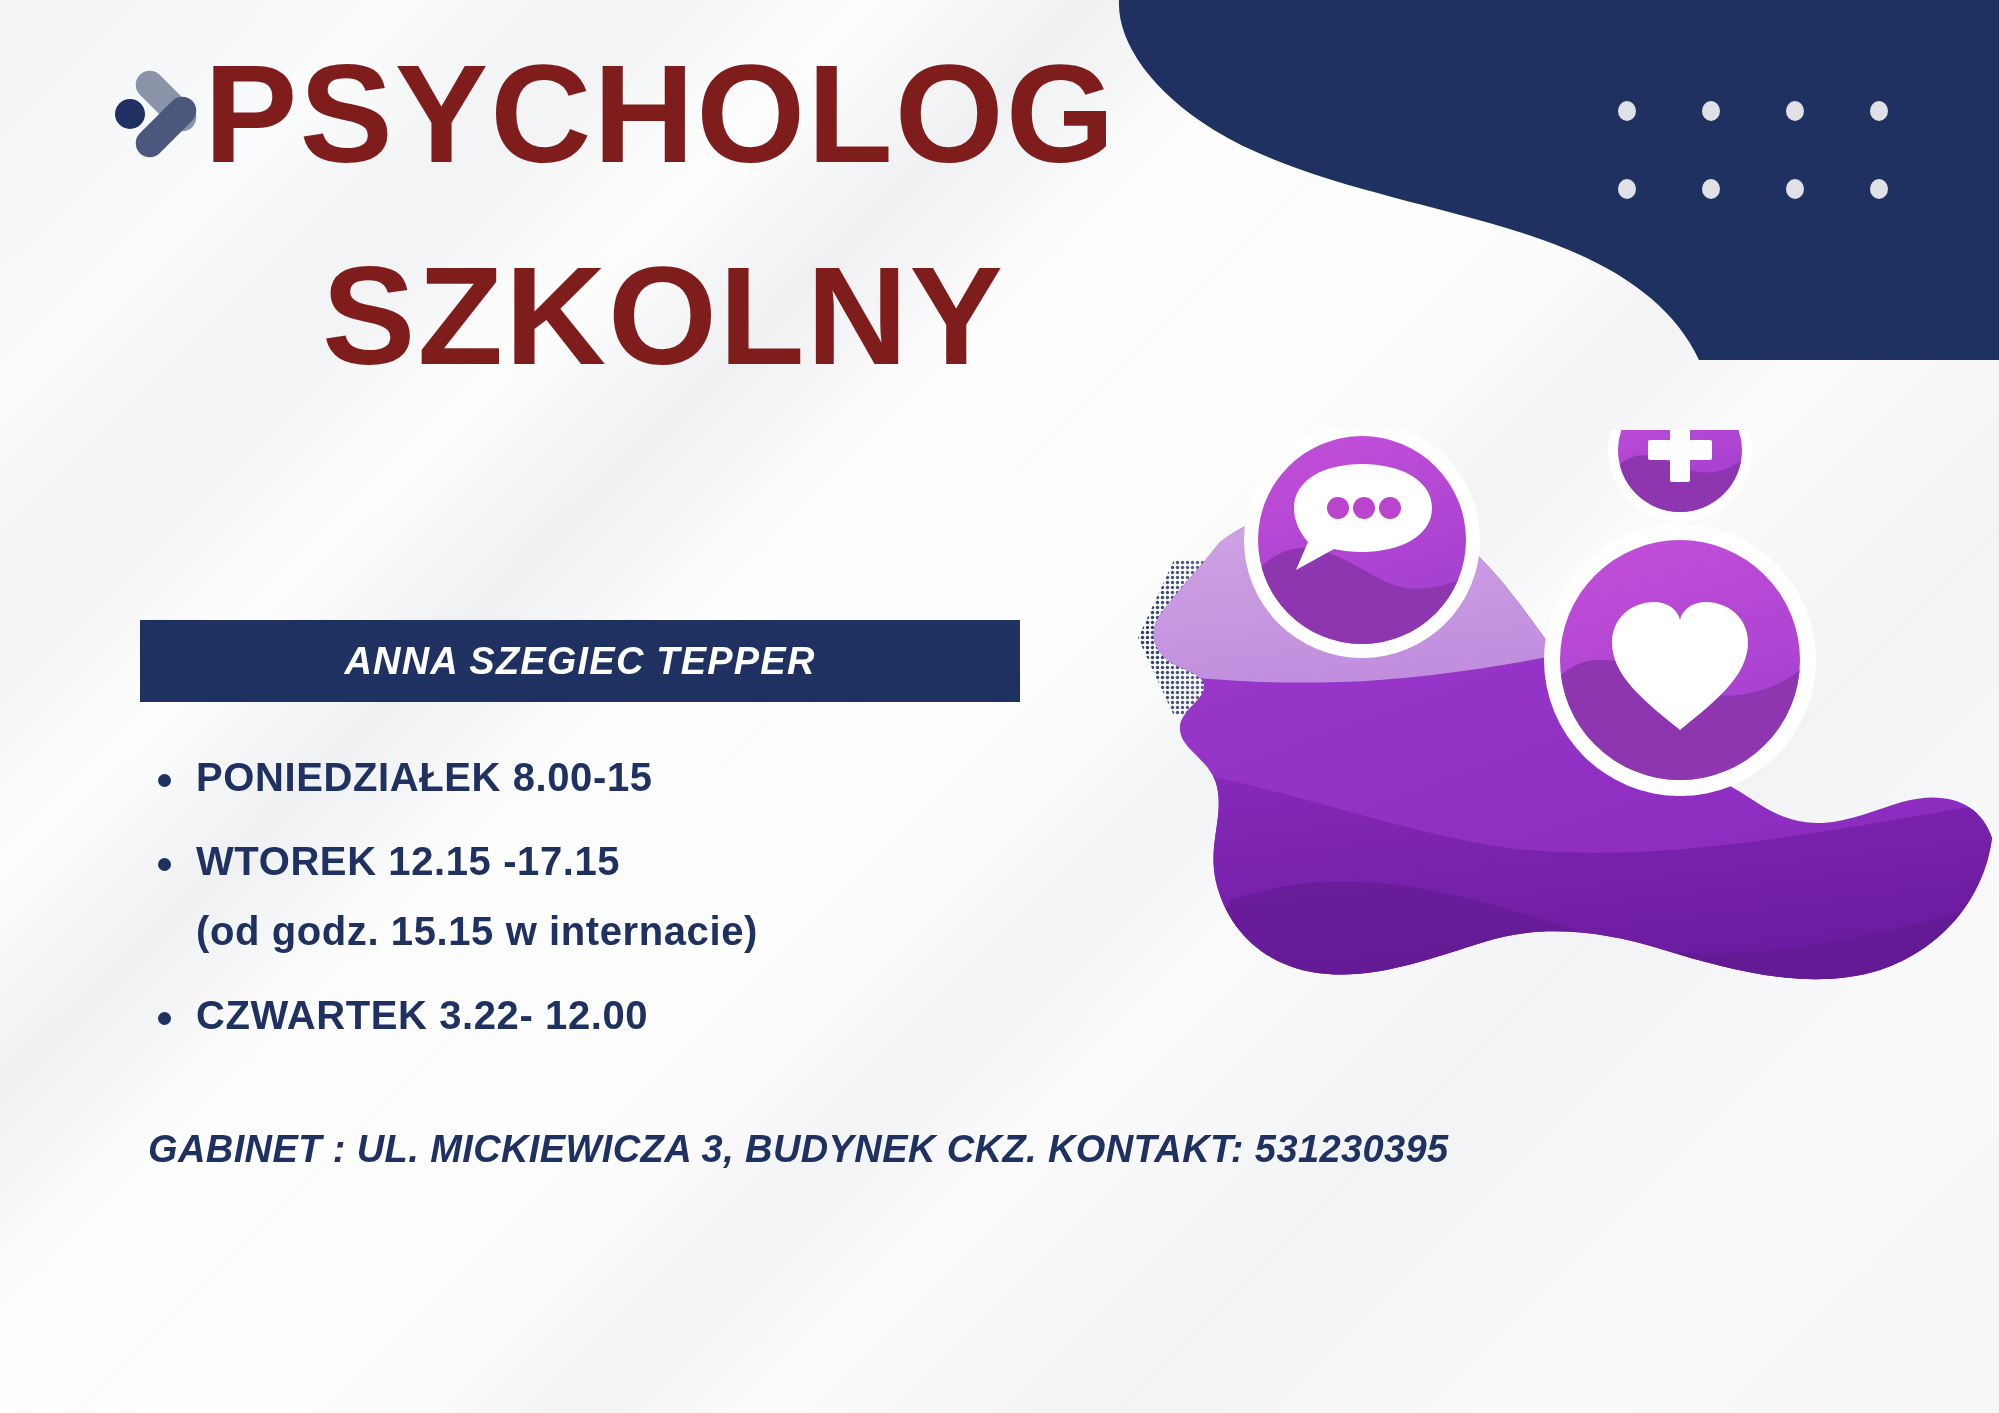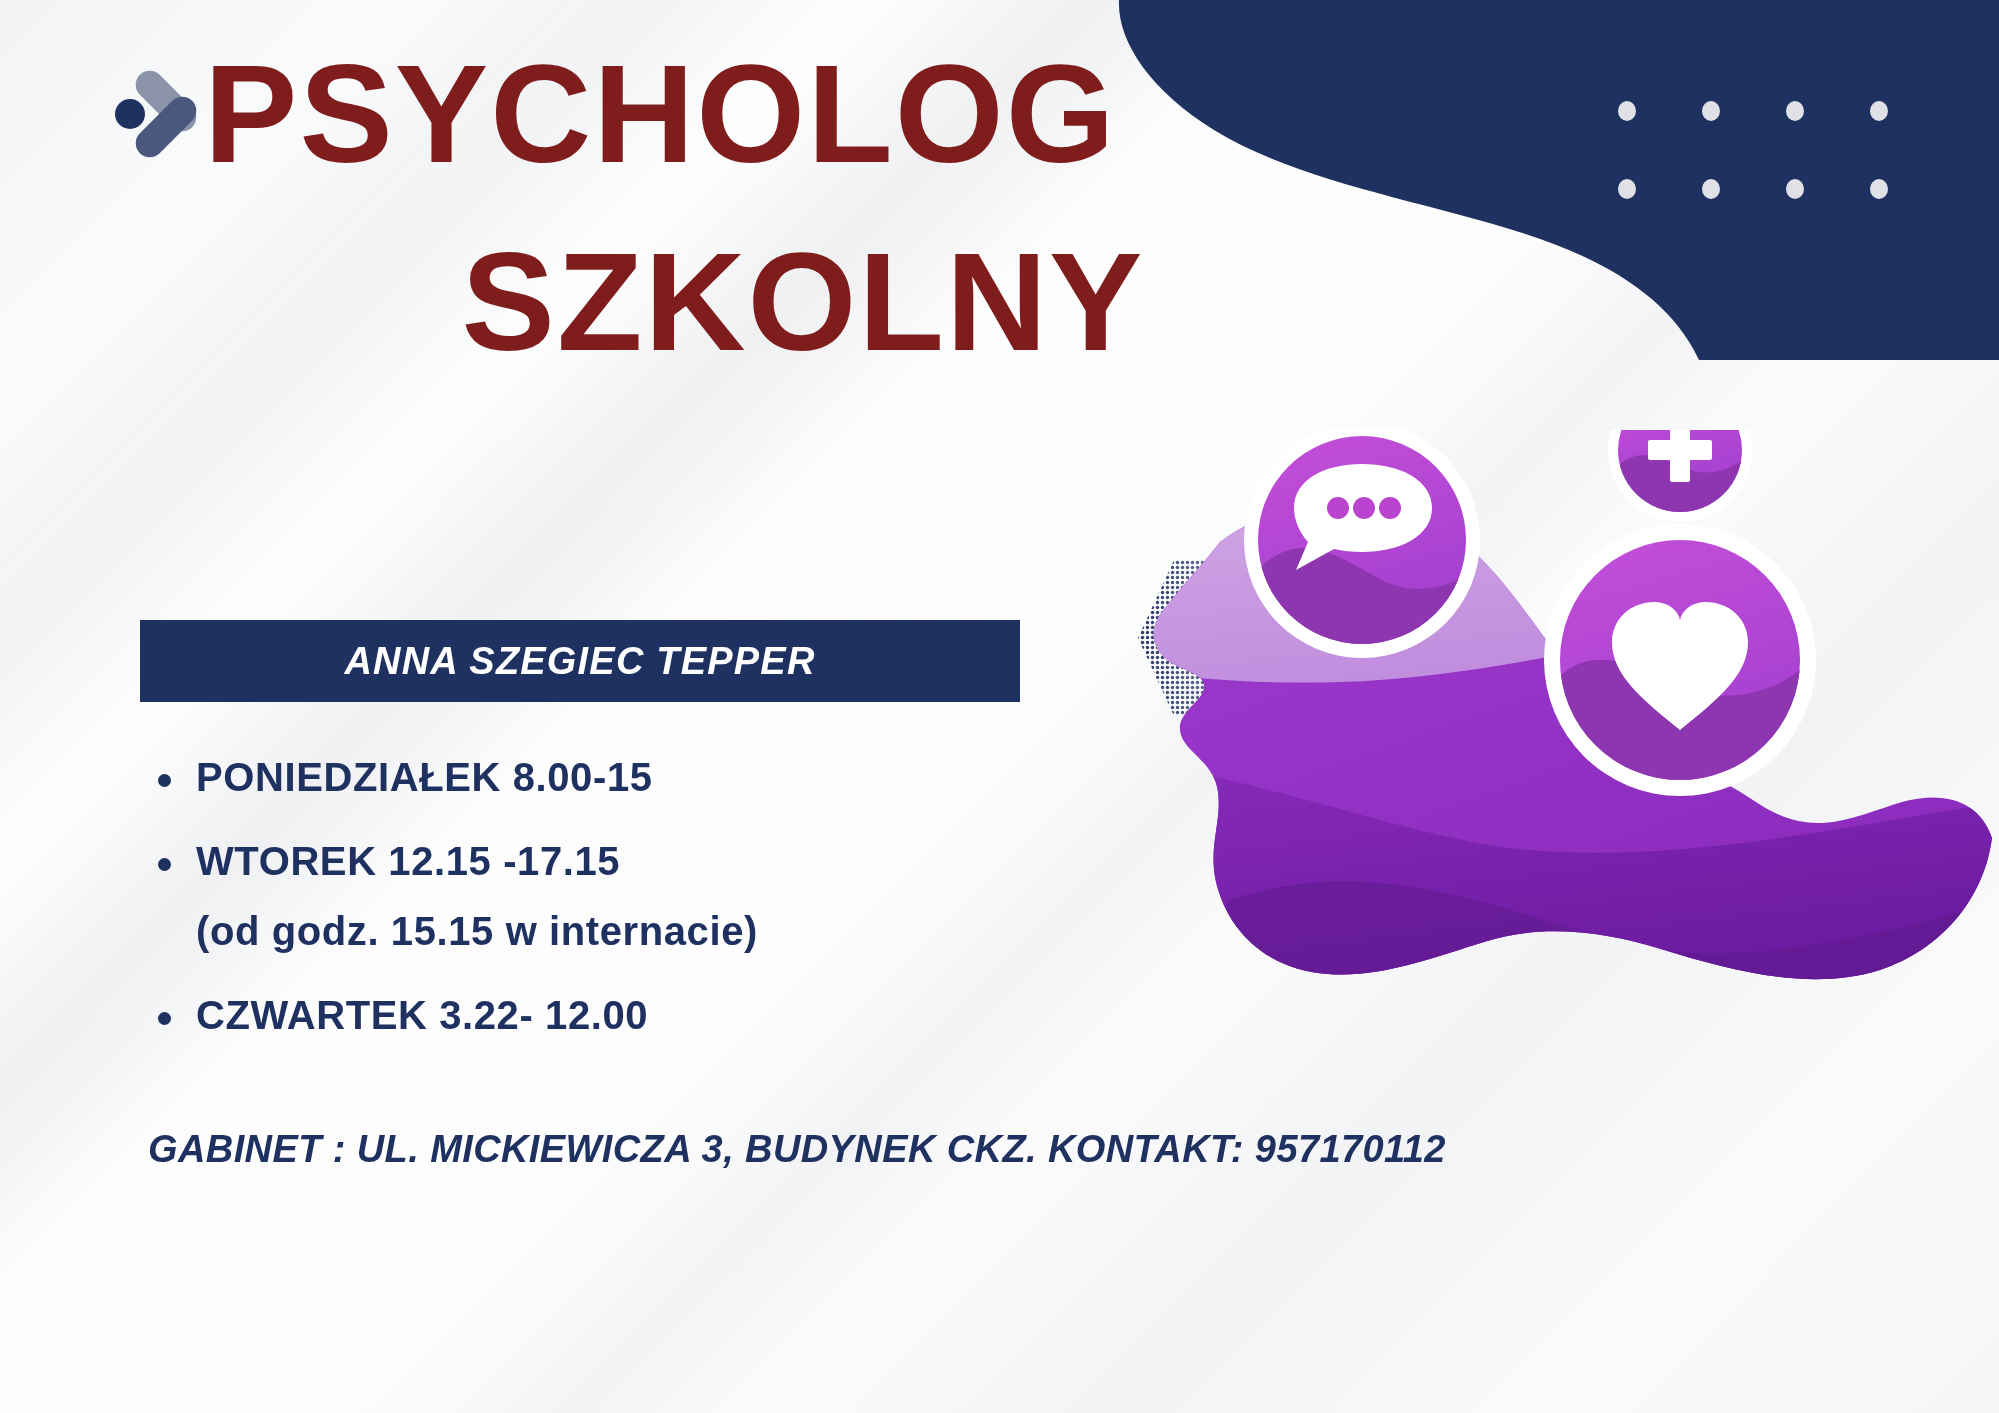--- a/index.html
+++ b/index.html
@@ -106,23 +106,22 @@
     font-family: "Liberation Sans", sans-serif;
     font-weight: 700;
     font-size: 140px;
     line-height: 160px;
     letter-spacing: 2px;
     color: #7f1d1d;
     margin: 0;
     white-space: nowrap;
   }
   .title-line.second {
-    margin-top: 28px;
+    margin-top: 42px;
     padding-left: 118px;
-    text-align: center;
   }
 
   
   .name-banner {
     position: absolute;
     left: 140px; top: 620px;
     width: 880px; height: 82px;
     background: #1f3160;
     display: flex;
     align-items: center;
@@ -396,16 +395,16 @@
     <span>ANNA SZEGIEC TEPPER</span>
   </div>
 
   <ul class="hours">
     <li class="bulleted">PONIEDZIAŁEK  8.00-15</li>
     <li class="bulleted">WTOREK 12.15 -17.15</li>
     <li class="nobullet">(od godz. 15.15 w internacie)</li>
     <li class="bulleted">CZWARTEK 3.22- 12.00</li>
   </ul>
 
-  <div class="contact">GABINET : UL. MICKIEWICZA 3, BUDYNEK CKZ. KONTAKT: 957170112</div>
+  <div class="contact">GABINET : UL. MICKIEWICZA 3, BUDYNEK CKZ. KONTAKT: 531230395</div>
 
 
 </div>
 
 </body></html>

